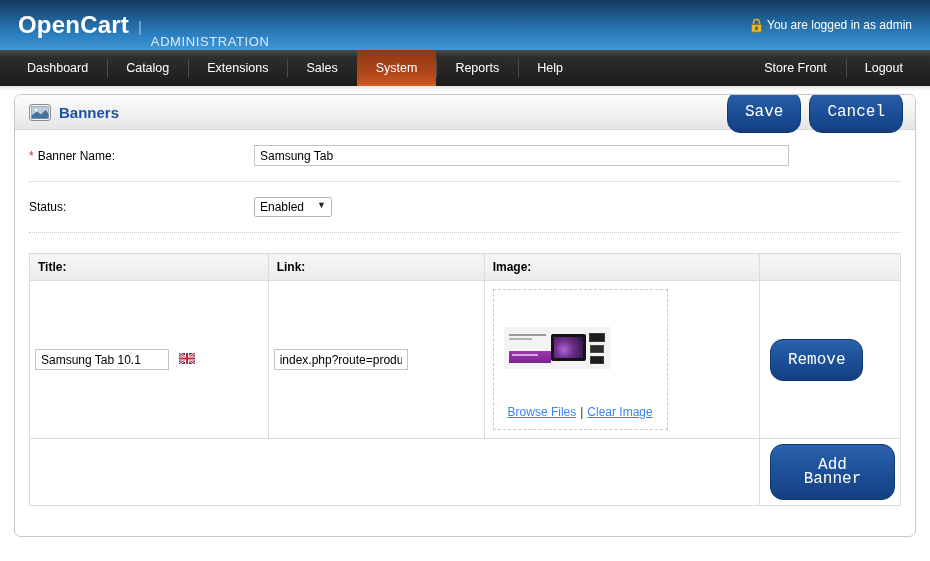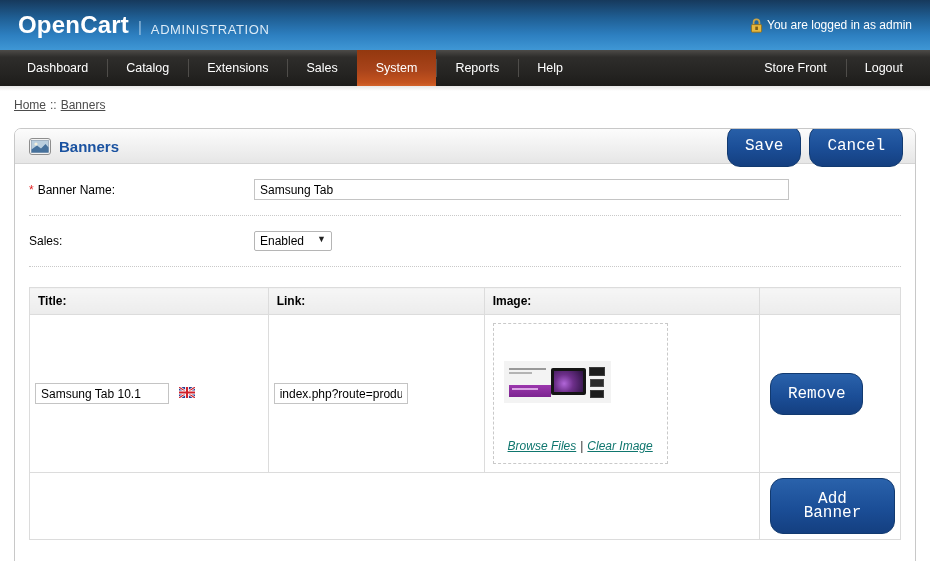--- a/index.html
+++ b/index.html
@@ -14,21 +14,21 @@
   
   .app-header {
     height:50px;
     background:linear-gradient(180deg,#16395c 0%,#1f5e93 35%,#2d7fc0 70%,#3f97d5 100%);
     display:flex; align-items:center; justify-content:space-between;
     padding:0 18px;
   }
   .logo-area { display:flex; align-items:center; gap:9px; }
   .logo-text { color:#fff; font-size:24px; font-weight:bold; letter-spacing:0.2px; }
   .logo-divider { color:#9cc2e2; font-size:15px; position:relative; top:1px; }
-  .logo-subtitle { color:#dcebf7; font-size:13px; letter-spacing:0.6px; position:relative; top:4px; }
+  .logo-subtitle { color:#dcebf7; font-size:13px; letter-spacing:0.6px; position:relative; top:16px; }
   .login-status { display:flex; align-items:center; gap:4px; color:#fff; font-size:12px; }
 
   
   .nav-bar {
     height:36px;
     background:linear-gradient(180deg,#4d4b48 0%,#2e2d2b 20%,#262523 60%,#1d1c1a 100%);
     display:flex; justify-content:space-between; padding:0 8px;
   }
   .nav-group { display:flex; }
   .nav-item {
@@ -124,21 +124,21 @@
              background:linear-gradient(180deg,#9b37ad 0%,#7c2490 100%); }
   .t-badge::after { content:""; position:absolute; left:3px; top:3px; width:26px; height:2px; background:#d9a6e4; }
   .t-tablet { position:absolute; left:47px; top:7px; width:35px; height:27px;
               background:#141414; border-radius:2px; display:flex; align-items:center; justify-content:center; }
   .t-screen { width:29px; height:21px;
               background:radial-gradient(circle at 35% 60%, #b166d8 0%, #6d2f8a 40%, #2a123f 100%); }
   .t-dev1 { position:absolute; right:6px; top:6px;  width:16px; height:9px; background:#1d1d1d; border:1px solid #3c3c3c; }
   .t-dev2 { position:absolute; right:7px; top:18px; width:14px; height:8px; background:#2b2b2b; border:1px solid #4a4a4a; }
   .t-dev3 { position:absolute; right:7px; top:29px; width:14px; height:8px; background:#1d1d1d; border:1px solid #3c3c3c; }
   .image-links { text-align:center; padding-bottom:10px; }
-  .image-links a { color:#0f766e; text-decoration:underline; cursor:pointer;font-style:italic; }
+  .image-links a { color:#3b82f6; text-decoration:underline; cursor:pointer; }
   .link-sep { color:#333; margin:0 4px; }
 
   .action-cell { padding-left:10px !important; }
   .footer-row td { height:42px; }
   .add-cell { padding-left:10px !important; vertical-align:middle; }
 </style>
 </head>
 <body>
 
 <div class="app-header">
@@ -170,23 +170,20 @@
     <div class="nav-item">Help</div>
   </div>
   <div class="nav-group">
     <div class="nav-item">Store Front</div>
     <div class="nav-item">Logout</div>
   </div>
 </div>
 
 <div class="content">
 
-  <div class="breadcrumb">
-    <a>Home</a><span class="crumb-sep">::</span><a>Banners</a>
-  </div>
 
   <div class="panel">
 
     <div class="panel-heading">
       <span class="heading-icon">
         <svg width="22" height="17" viewBox="0 0 22 17">
           <rect x="0.5" y="0.5" width="21" height="16" rx="2.5" fill="#f2f2f2" stroke="#8e8e8e"></rect>
           <rect x="2.5" y="2.5" width="17" height="12" fill="#b9cede" stroke="#7d93a8" stroke-width="0.6"></rect>
           <path d="M2.5 11.5 l5.5-4 4 3 4.5-4.5 3 3.5 v5 h-17 z" fill="#46719c"></path>
           <circle cx="7" cy="6" r="1.6" fill="#f5f0dc"></circle>
@@ -200,21 +197,21 @@
     </div>
 
     <div class="form-area">
       <div class="form-row">
         <div class="form-label">
           <span class="required-marker">*</span><span>Banner Name:</span>
         </div>
         <input type="text" class="text-input banner-name-input" value="Samsung Tab" style="">
       </div>
       <div class="form-row">
-        <div class="form-label">Sales:</div>
+        <div class="form-label">Status:</div>
         <span class="select-wrap">
           <select class="status-select">
             <option>Enabled</option>
           </select>
           <span class="select-arrow">▼</span>
         </span>
       </div>
     </div>
 
     <div class="table-wrap">

